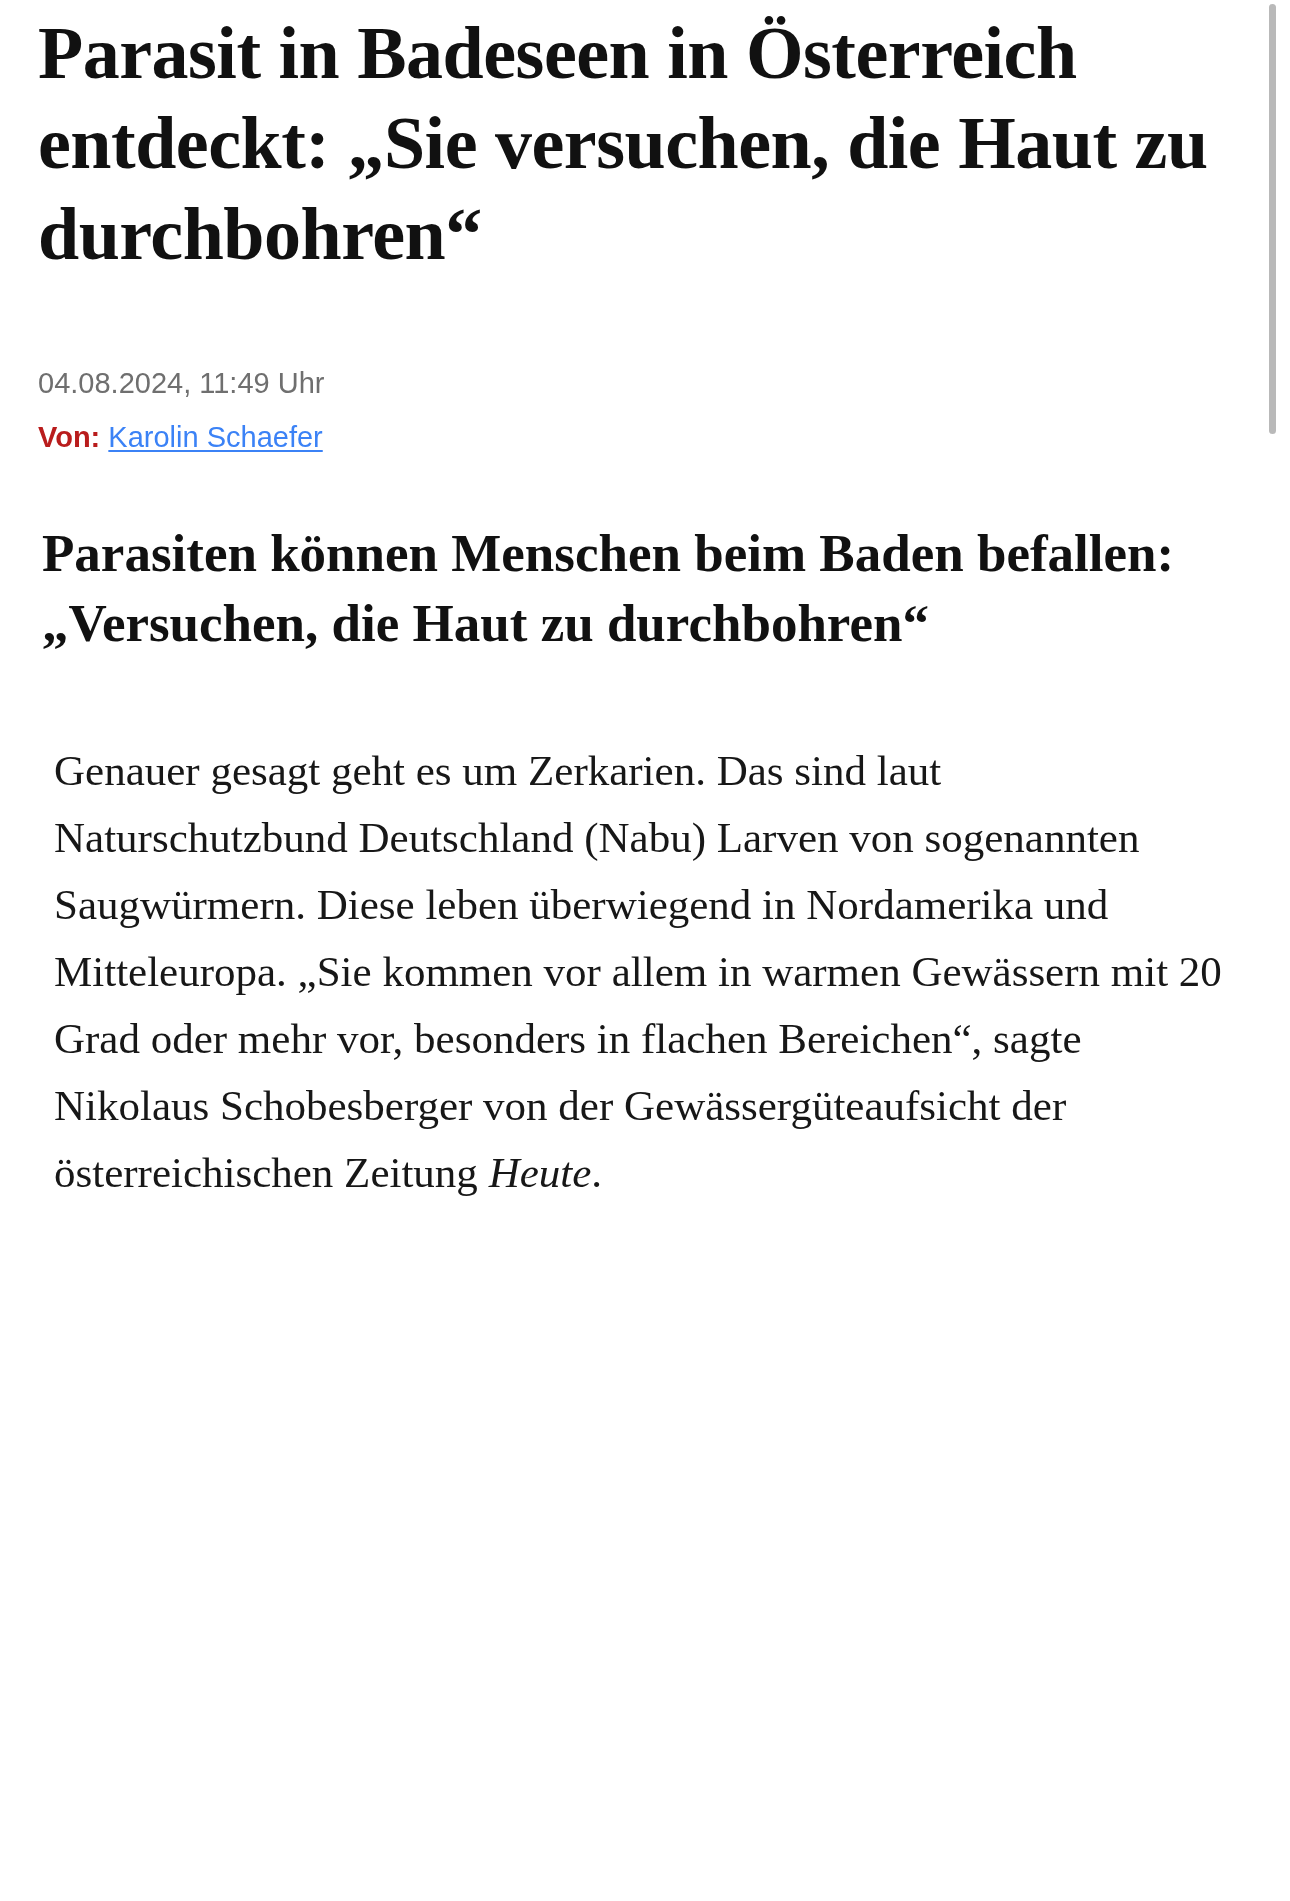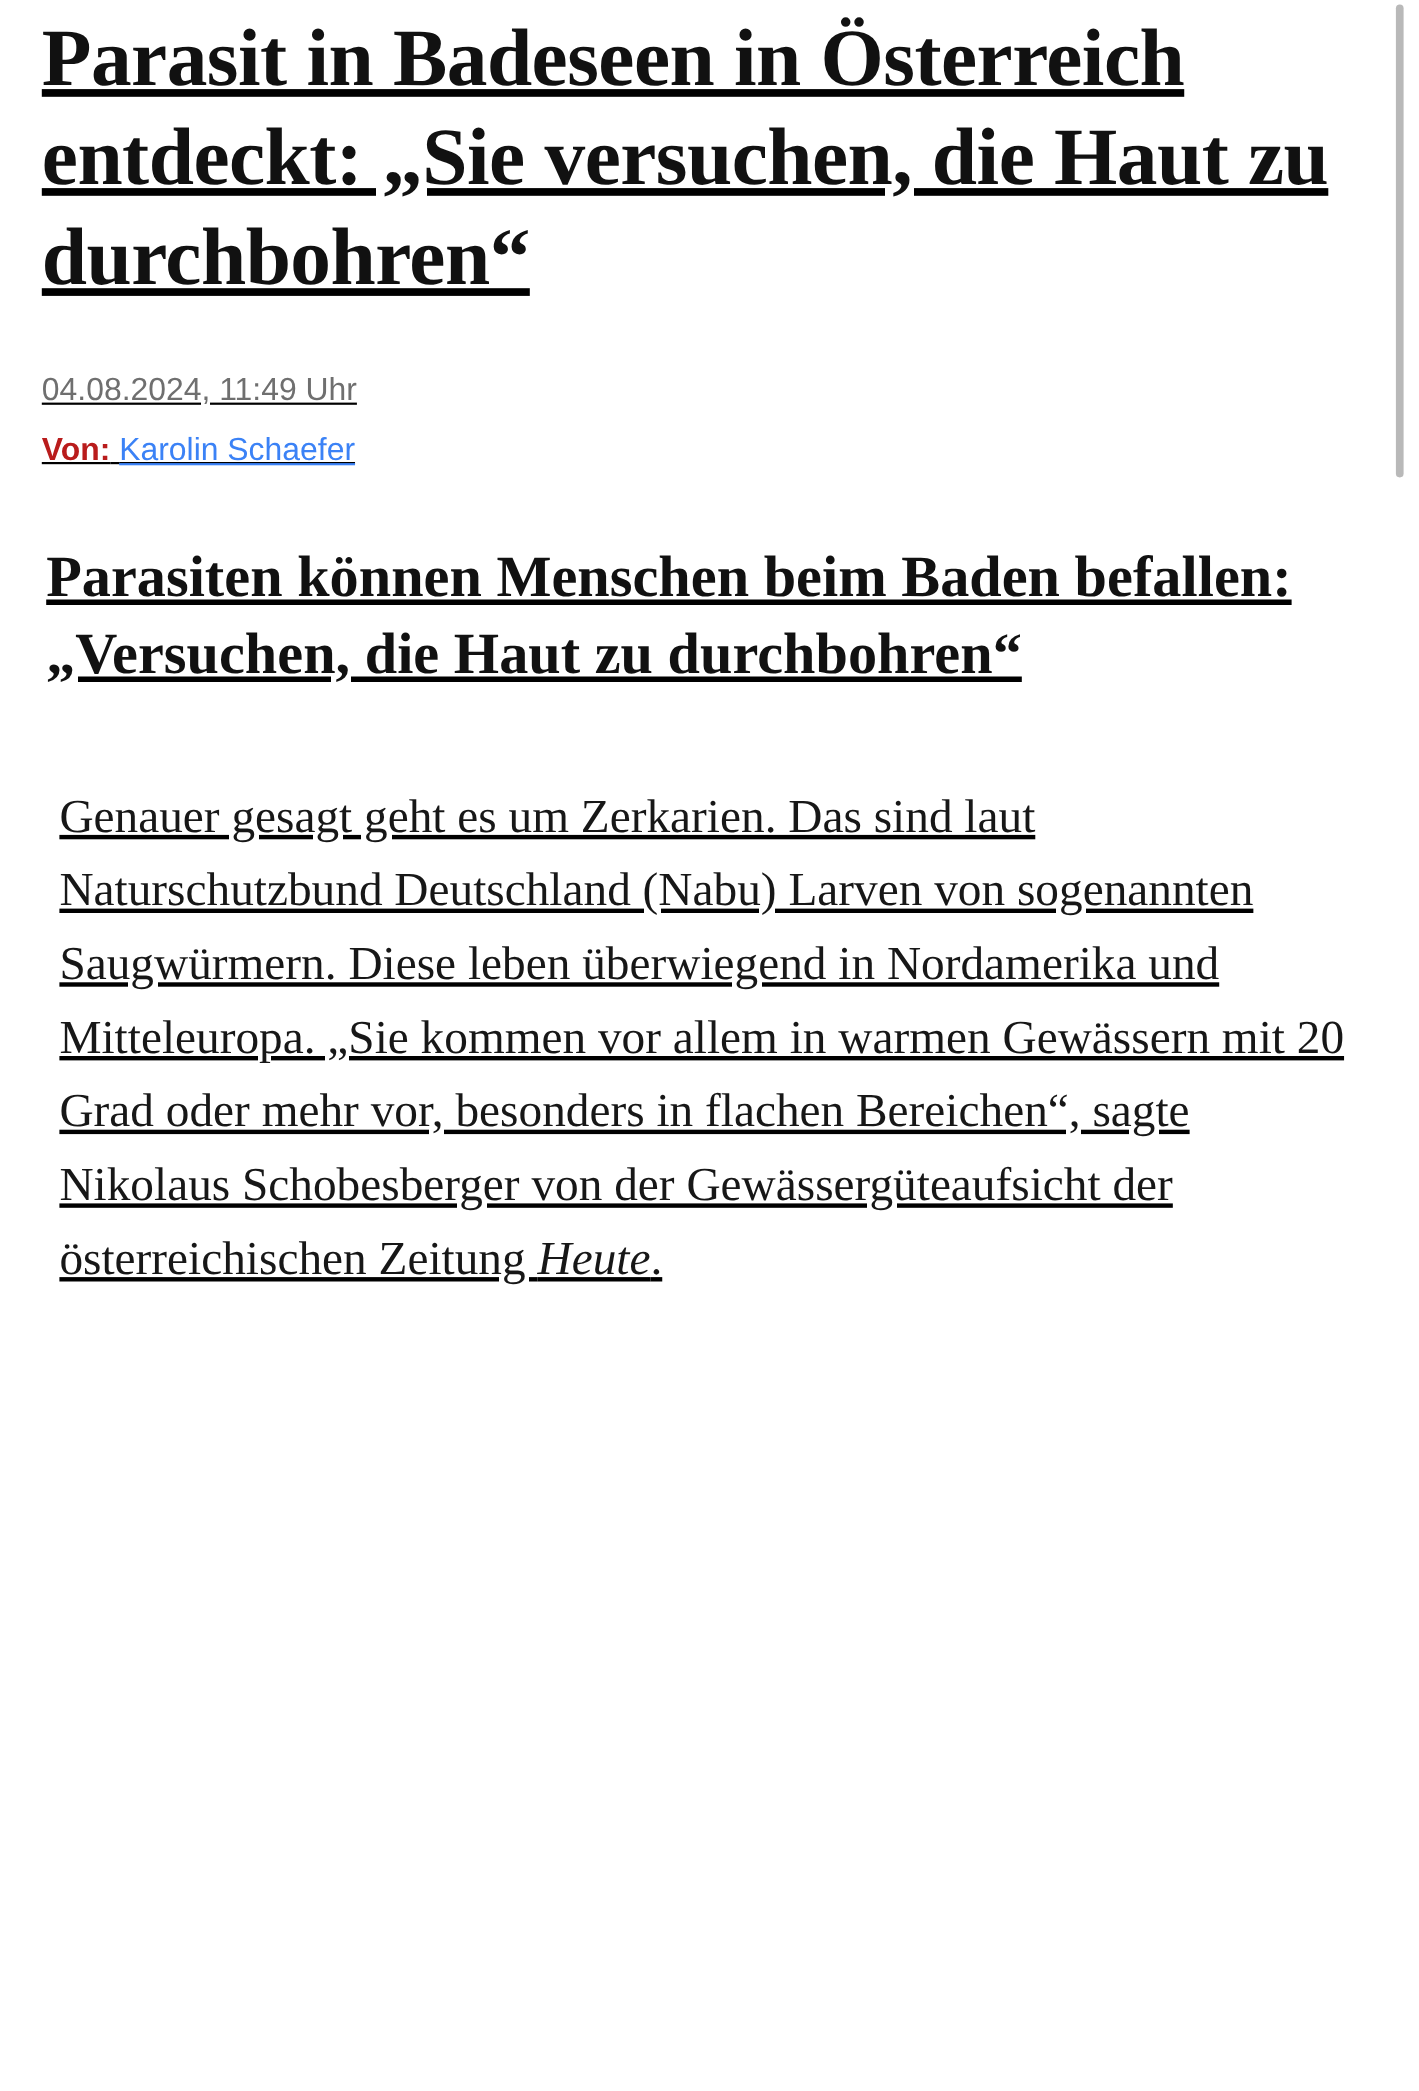--- a/index.html
+++ b/index.html
@@ -15,21 +15,20 @@
     font-family: "Liberation Sans", sans-serif;
     -webkit-font-smoothing: antialiased;
   }
 
   .page {
     box-sizing: border-box;
     width: 1290px;
     height: 1450px;
     padding: 0 38px 0 38px;
     position: relative;
-    text-decoration: underline;
   }
 
   
   .scrollbar-track {
     position: absolute;
     top: 0;
     right: 7px;
     width: 8px;
     height: 1901px;
     background: transparent;
@@ -49,21 +48,21 @@
     font-weight: 700;
     font-size: 74px;
     line-height: 1.22;
     letter-spacing: -0.5px;
     color: #111111;
     margin: 0;
     padding-top: 8px;
   }
 
   .meta {
-    margin-top: 56px;
+    margin-top: 84px;
   }
   .meta-date {
     font-family: "Liberation Sans", sans-serif;
     font-size: 29px;
     color: #6f6f6f;
     line-height: 1.4;
   }
   .meta-author {
     margin-top: 14px;
     font-family: "Liberation Sans", sans-serif;

